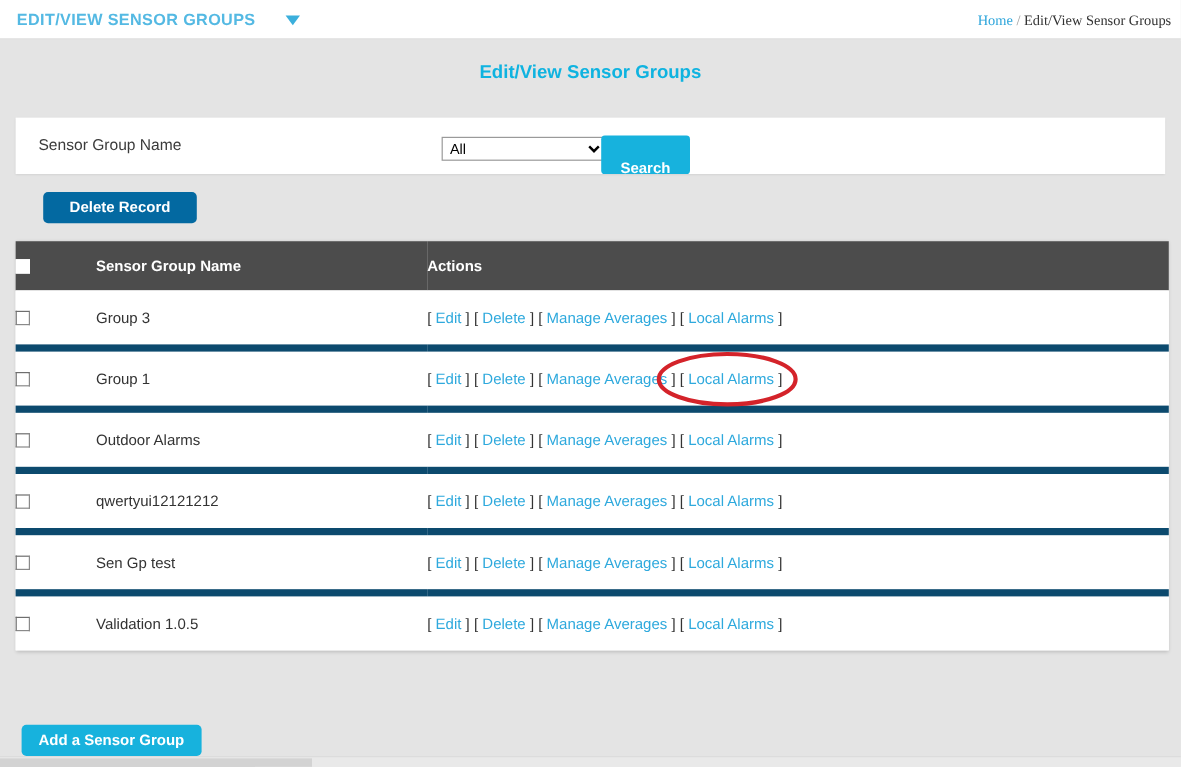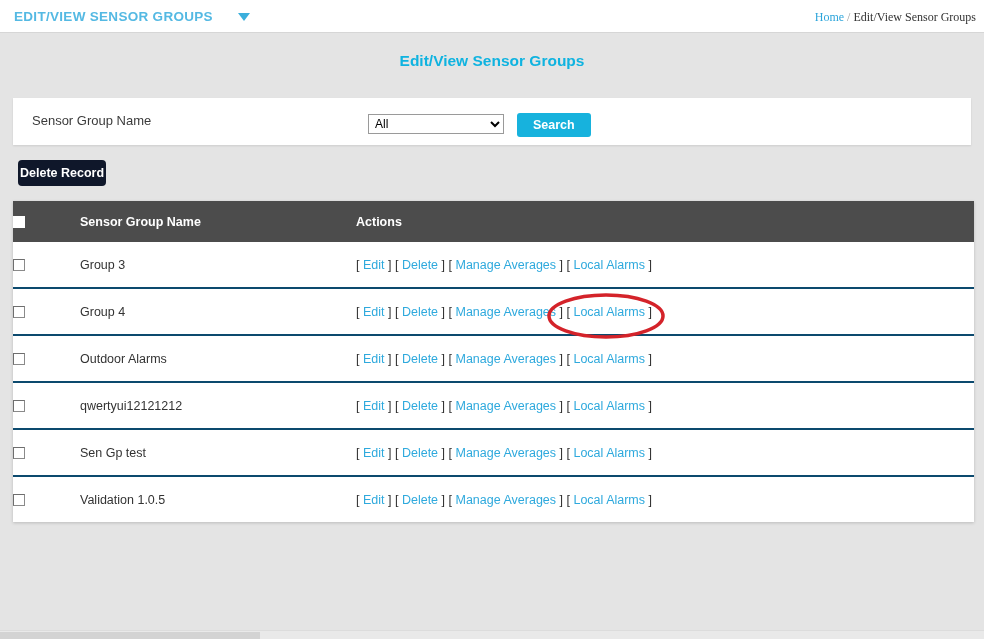--- a/index.html
+++ b/index.html
@@ -104,40 +104,40 @@
     color: #000;
     background: #ffffff;
     border: 1px solid #9a9a9a;
     border-radius: 0;
     padding: 1px 2px;
     box-sizing: border-box;
     margin-left: 20px;
   }
   .search-button {
     position: absolute;
-    left: 504px; top: 15px;
-    height: 24px;
-    padding: 0 16px;
+    left: 488px; top: 15px;
+    height: 14px;
+    padding: 16px 16px;
     background: #17b2dd;
     color: #ffffff;
     font-size: 12.5px;
     font-weight: bold;
     border: none;
     border-radius: 3px;
     cursor: pointer;
     line-height: 23px;
   }
 
   
   .delete-record-btn {
     position: absolute;
-    left: 18px; top: 126px;
+    left: 36px; top: 126px;
     height: 26px;
-    padding: 0 2px;
-    background: #0f172a;
+    padding: 0 22px;
+    background: #0369a1;
     color: #ffffff;
     font-size: 12.5px;
     font-weight: bold;
     border: none;
     border-radius: 4px;
     cursor: pointer;
     line-height: 26px;
   }
 
   
@@ -167,21 +167,21 @@
   .col-name  { width: 276px; }
   .col-act   { width: 618px; }
 
   thead th.th-check { padding-left: 18px; }
   thead th.th-name  { padding-left: 0; }
   thead th.th-act   { padding-left: 0; margin-top: 44px; }
 
   table.grid tbody td {
     height: 45px;
     background: #ffffff;
-    border-bottom: 2px solid #0c4a6e;
+    border-bottom: 6px solid #0c4a6e;
     font-size: 12.5px;
     color: #333;
     vertical-align: middle;
     padding: 0;
   }
   table.grid tbody tr:last-child td {
     border-bottom: none;
   }
   td.td-check { padding-left: 18px; }
 
@@ -305,21 +305,21 @@
         </tr>
       </thead>
       <tbody>
           <tr>
             <td class="td-check"><input type="checkbox" class="cb" style=""></td>
             <td>Group 3</td>
             <td><span class="actions"><span class="br">[</span> <a href="#">Edit</a> <span class="br">]</span> <span class="br">[</span> <a href="#">Delete</a> <span class="br">]</span> <span class="br">[</span> <a href="#">Manage Averages</a> <span class="br">]</span> <span class="br">[</span> <a href="#">Local Alarms</a> <span class="br">]</span></span></td>
           </tr>
           <tr>
             <td class="td-check"><input type="checkbox" class="cb" style=""></td>
-            <td>Group 4</td>
+            <td>Group 1</td>
             <td><span class="actions"><span class="br">[</span> <a href="#">Edit</a> <span class="br">]</span> <span class="br">[</span> <a href="#">Delete</a> <span class="br">]</span> <span class="br">[</span> <a href="#">Manage Averages</a> <span class="br">]</span> <span class="br">[</span> <a href="#">Local Alarms</a> <span class="br">]</span></span></td>
           </tr>
           <tr>
             <td class="td-check"><input type="checkbox" class="cb" style=""></td>
             <td>Outdoor Alarms</td>
             <td><span class="actions"><span class="br">[</span> <a href="#">Edit</a> <span class="br">]</span> <span class="br">[</span> <a href="#">Delete</a> <span class="br">]</span> <span class="br">[</span> <a href="#">Manage Averages</a> <span class="br">]</span> <span class="br">[</span> <a href="#">Local Alarms</a> <span class="br">]</span></span></td>
           </tr>
           <tr>
             <td class="td-check"><input type="checkbox" class="cb" style=""></td>
             <td>qwertyui12121212</td>
@@ -332,20 +332,21 @@
           </tr>
           <tr>
             <td class="td-check"><input type="checkbox" class="cb" style=""></td>
             <td>Validation 1.0.5</td>
             <td><span class="actions"><span class="br">[</span> <a href="#">Edit</a> <span class="br">]</span> <span class="br">[</span> <a href="#">Delete</a> <span class="br">]</span> <span class="br">[</span> <a href="#">Manage Averages</a> <span class="br">]</span> <span class="br">[</span> <a href="#">Local Alarms</a> <span class="br">]</span></span></td>
           </tr>
         </tbody>
     </table>
   </div>
 
+  <button class="add-btn">Add a Sensor Group</button>
 
 </div>
 
 <svg class="annot-ellipse" viewBox="0 0 120 48">
   <ellipse cx="60" cy="24" rx="57" ry="21" fill="none" stroke="#d4232a" stroke-width="3.5"></ellipse>
 </svg>
 
 <div class="hscroll">
   <div class="hscroll-thumb"></div>
 </div>

